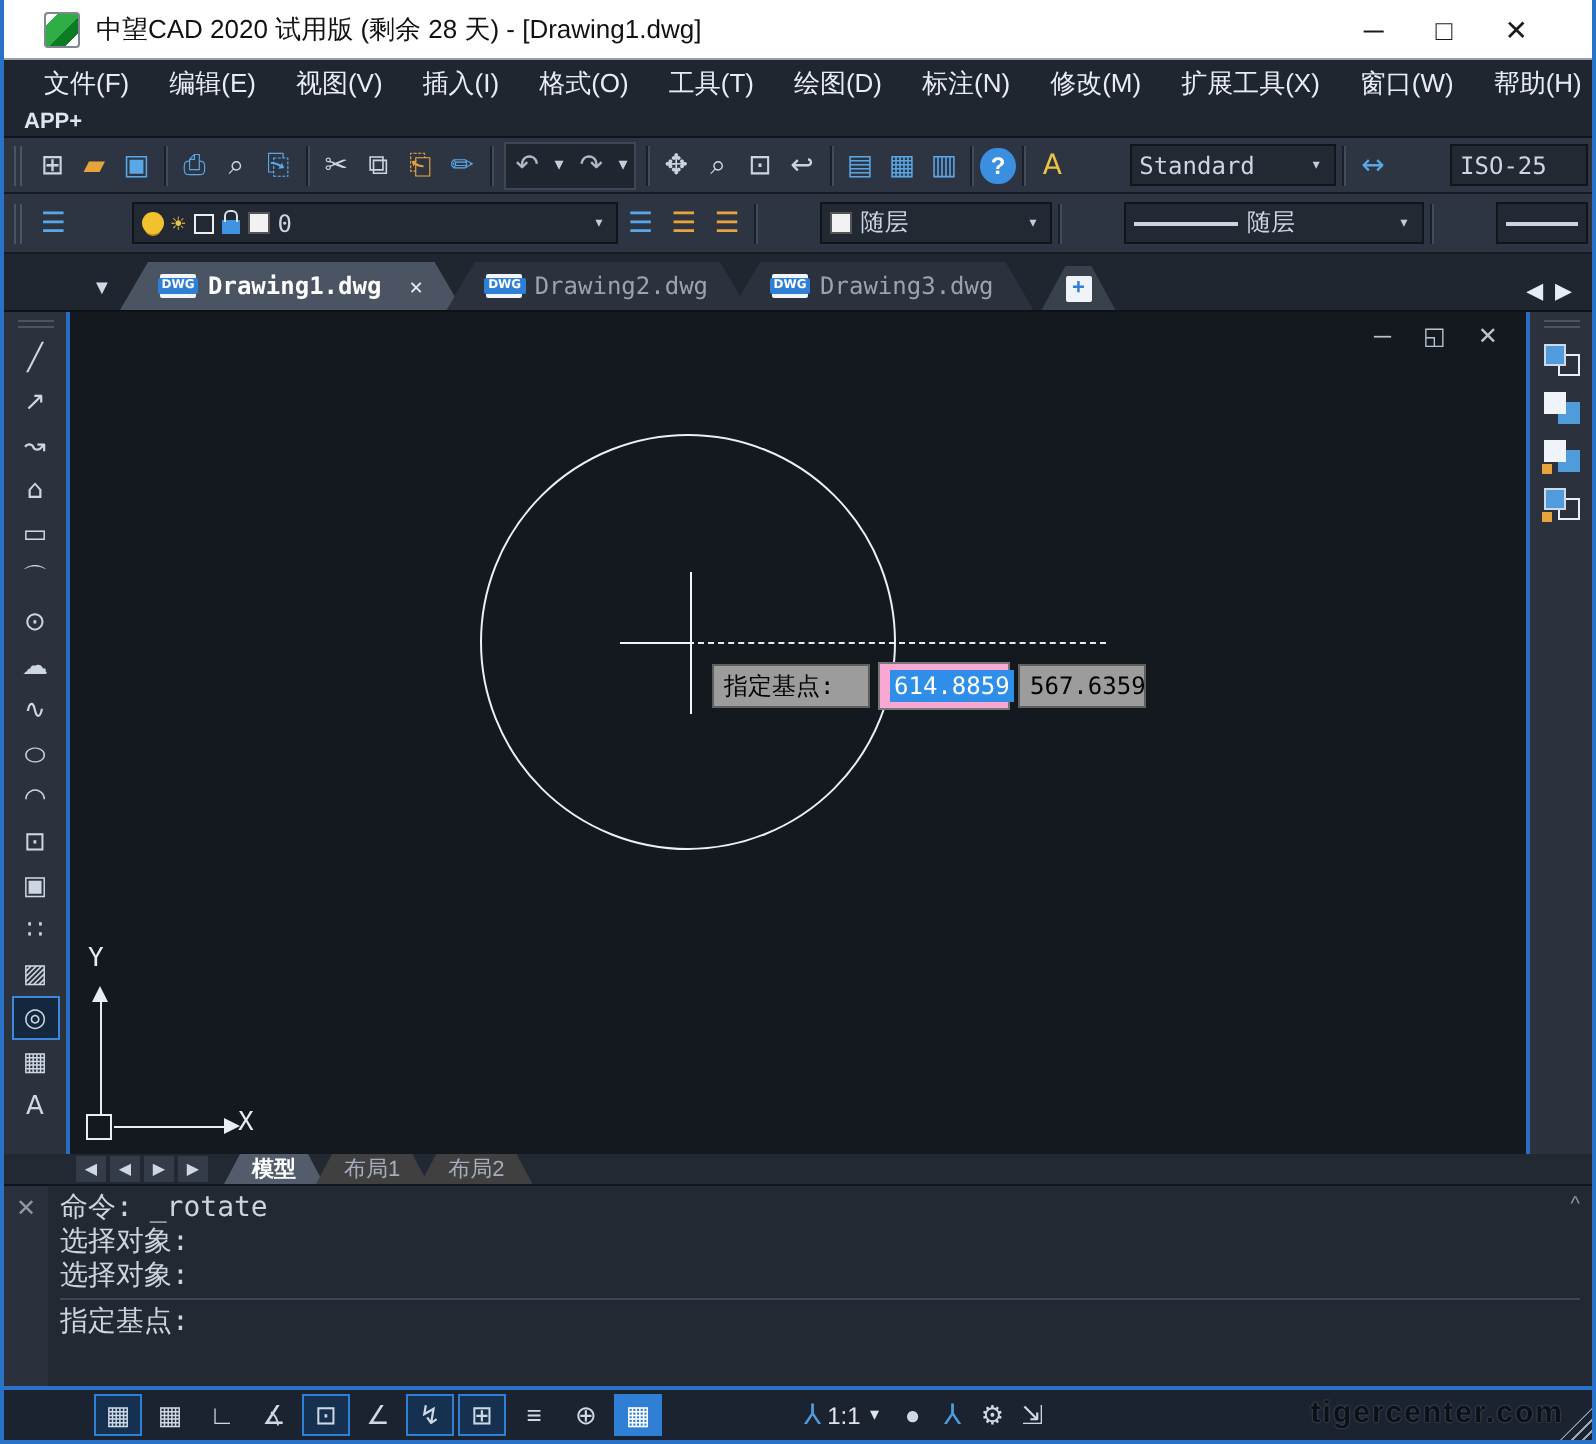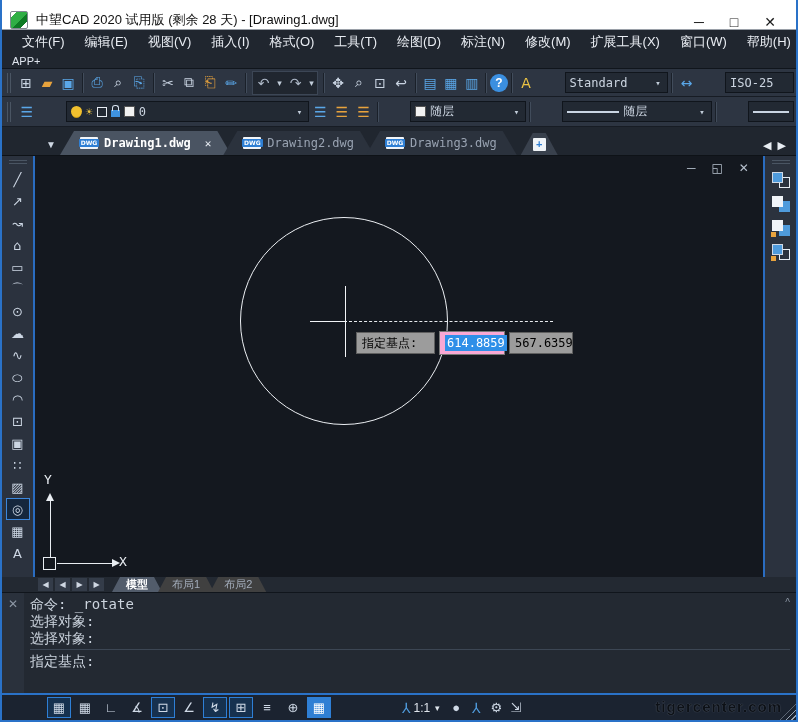--- a/index.html
+++ b/index.html
@@ -2,34 +2,34 @@
 <html><head>
 <meta charset="utf-8">
 <style>
   * { margin:0; padding:0; box-sizing:border-box; }
   html,body { width:798px; height:722px; background:#11151b; overflow:hidden;
               font-family:"Liberation Sans","DejaVu Sans",sans-serif; }
   .win { width:798px; height:722px; border-left:2px solid #2a72c8; border-right:2px solid #2a72c8;
          border-bottom:2px solid #2a72c8; display:flex; flex-direction:column; background:#262d38; }
 
   
-  .titlebar { height:30px; background:#ffffff; display:flex; align-items:flex-end; padding:0 8px;
+  .titlebar { height:30px; background:#ffffff; display:flex; align-items:center; padding:0 20px;
               border-bottom:1px solid #9aa0a8; flex:0 0 30px; }
   .app-icon { width:18px; height:18px; border:1px solid #7f8790; border-radius:2px; margin-right:8px;
               background:linear-gradient(135deg,#ffffff 18%,#2fae45 18% 55%,#0d7a24 55% 80%,#ffffff 80%); }
   .title-text { font-size:13px; color:#111; flex:1 1 auto; white-space:nowrap; }
   .win-btns { display:flex; gap:26px; padding-right:12px; color:#1a1a1a; font-size:14px; }
   .win-btns span { cursor:default; line-height:1; }
 
   
   .menubar { background:#20262f; flex:0 0 38px; border-bottom:1px solid #10151c; }
   .menurow { height:24px; display:flex; align-items:center; padding-left:10px; }
   .menu-item { color:#e9edf3; font-size:13px; padding:3px 10px; white-space:nowrap; }
   .approw { height:14px; display:flex; align-items:center; padding-left:10px; }
-  .app-label { color:#dfe5ee; font-size:11px; }
+  .app-label { color:#dfe5ee; font-size:11px;font-weight:bold; }
 
   
   .tbar { background:#2d3542; display:flex; align-items:center; border-bottom:1px solid #171c24; }
   .tb1 { flex:0 0 28px; padding:0 2px; }
   .tb2 { flex:0 0 30px; padding:0 2px; }
   .grip { width:6px; height:20px; margin:0 3px;
           background:linear-gradient(90deg,#4a5563 1px,transparent 1px 3px,#4a5563 3px 4px,transparent 4px); }
   .sep { width:2px; height:20px; margin:0 3px; border-left:1px solid #1a2029; border-right:1px solid #414c5b; }
   .ic { width:22px; height:22px; display:flex; align-items:center; justify-content:center;
         font-size:14px; color:#c9d4e2; font-family:"DejaVu Sans",sans-serif; }

